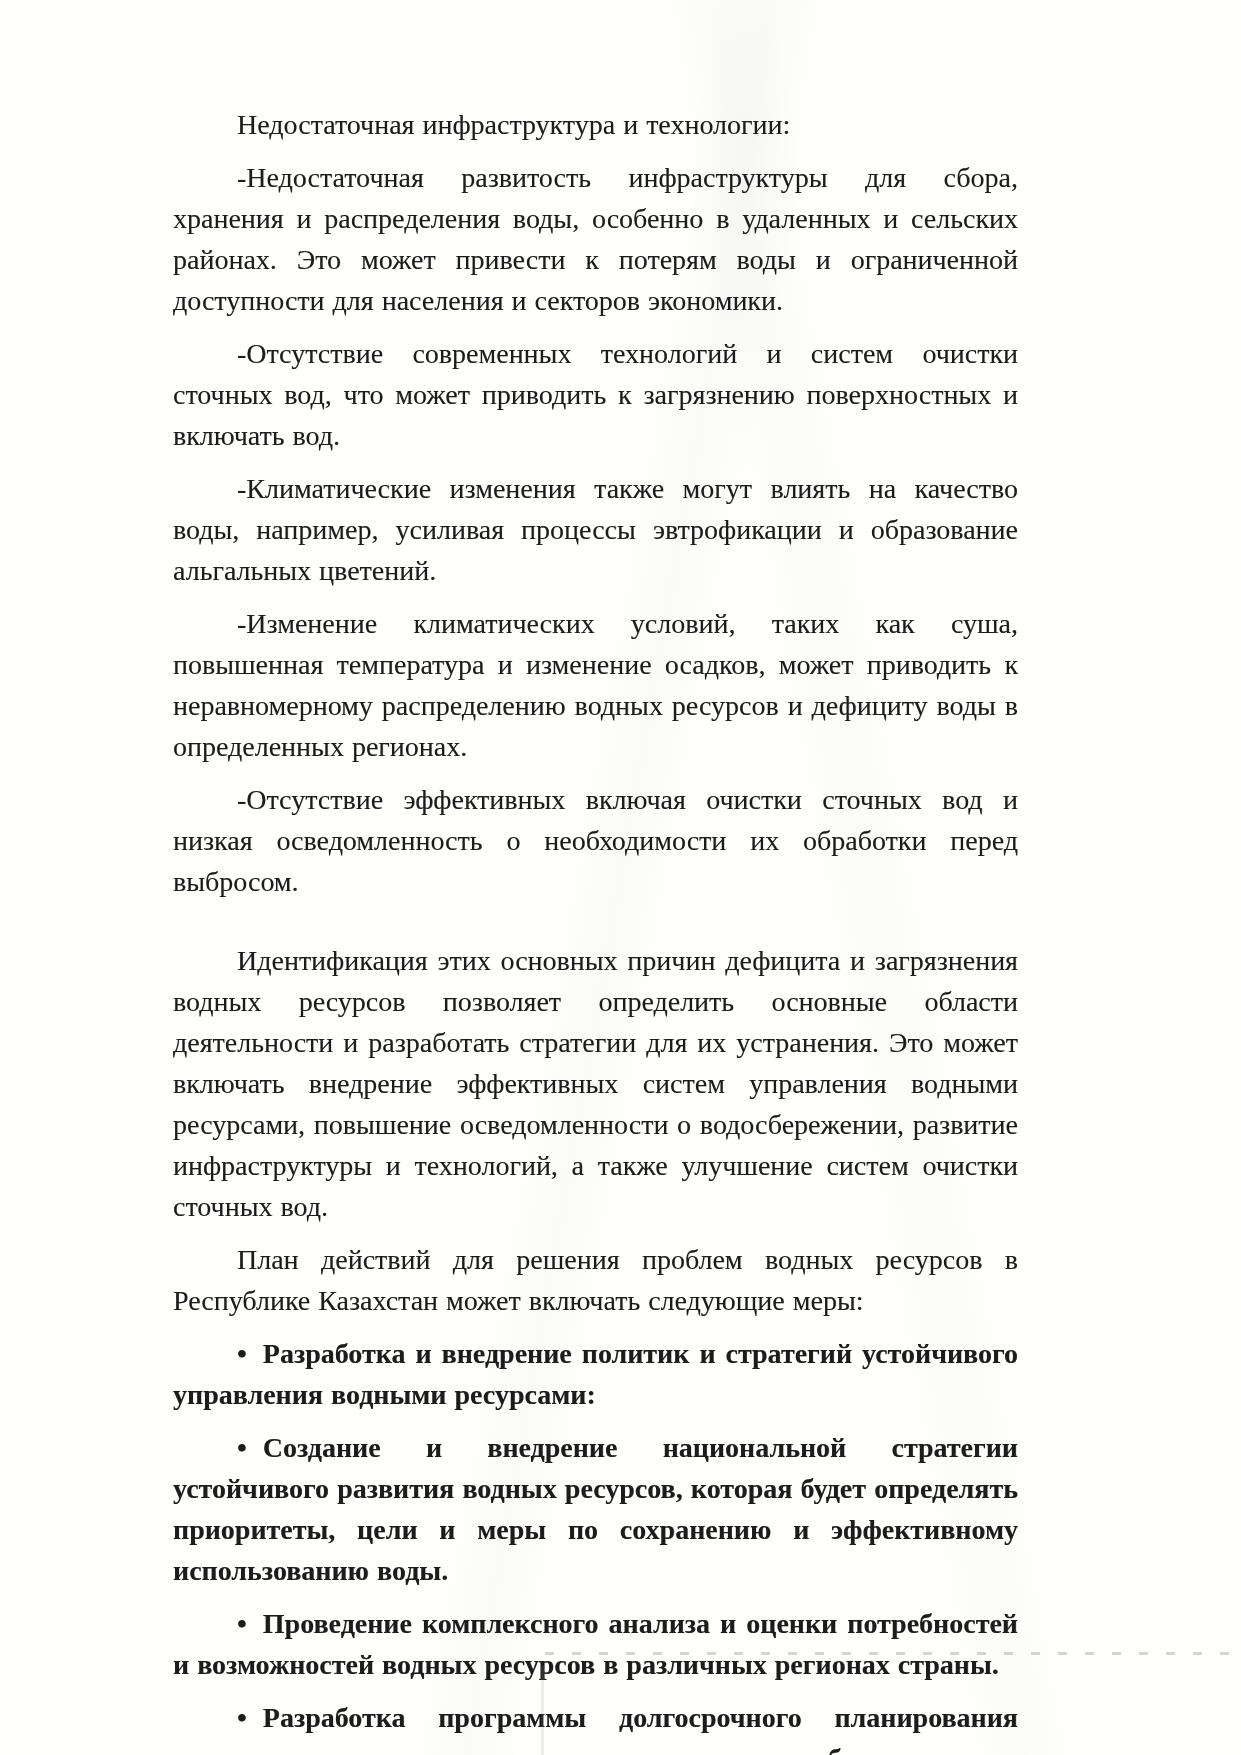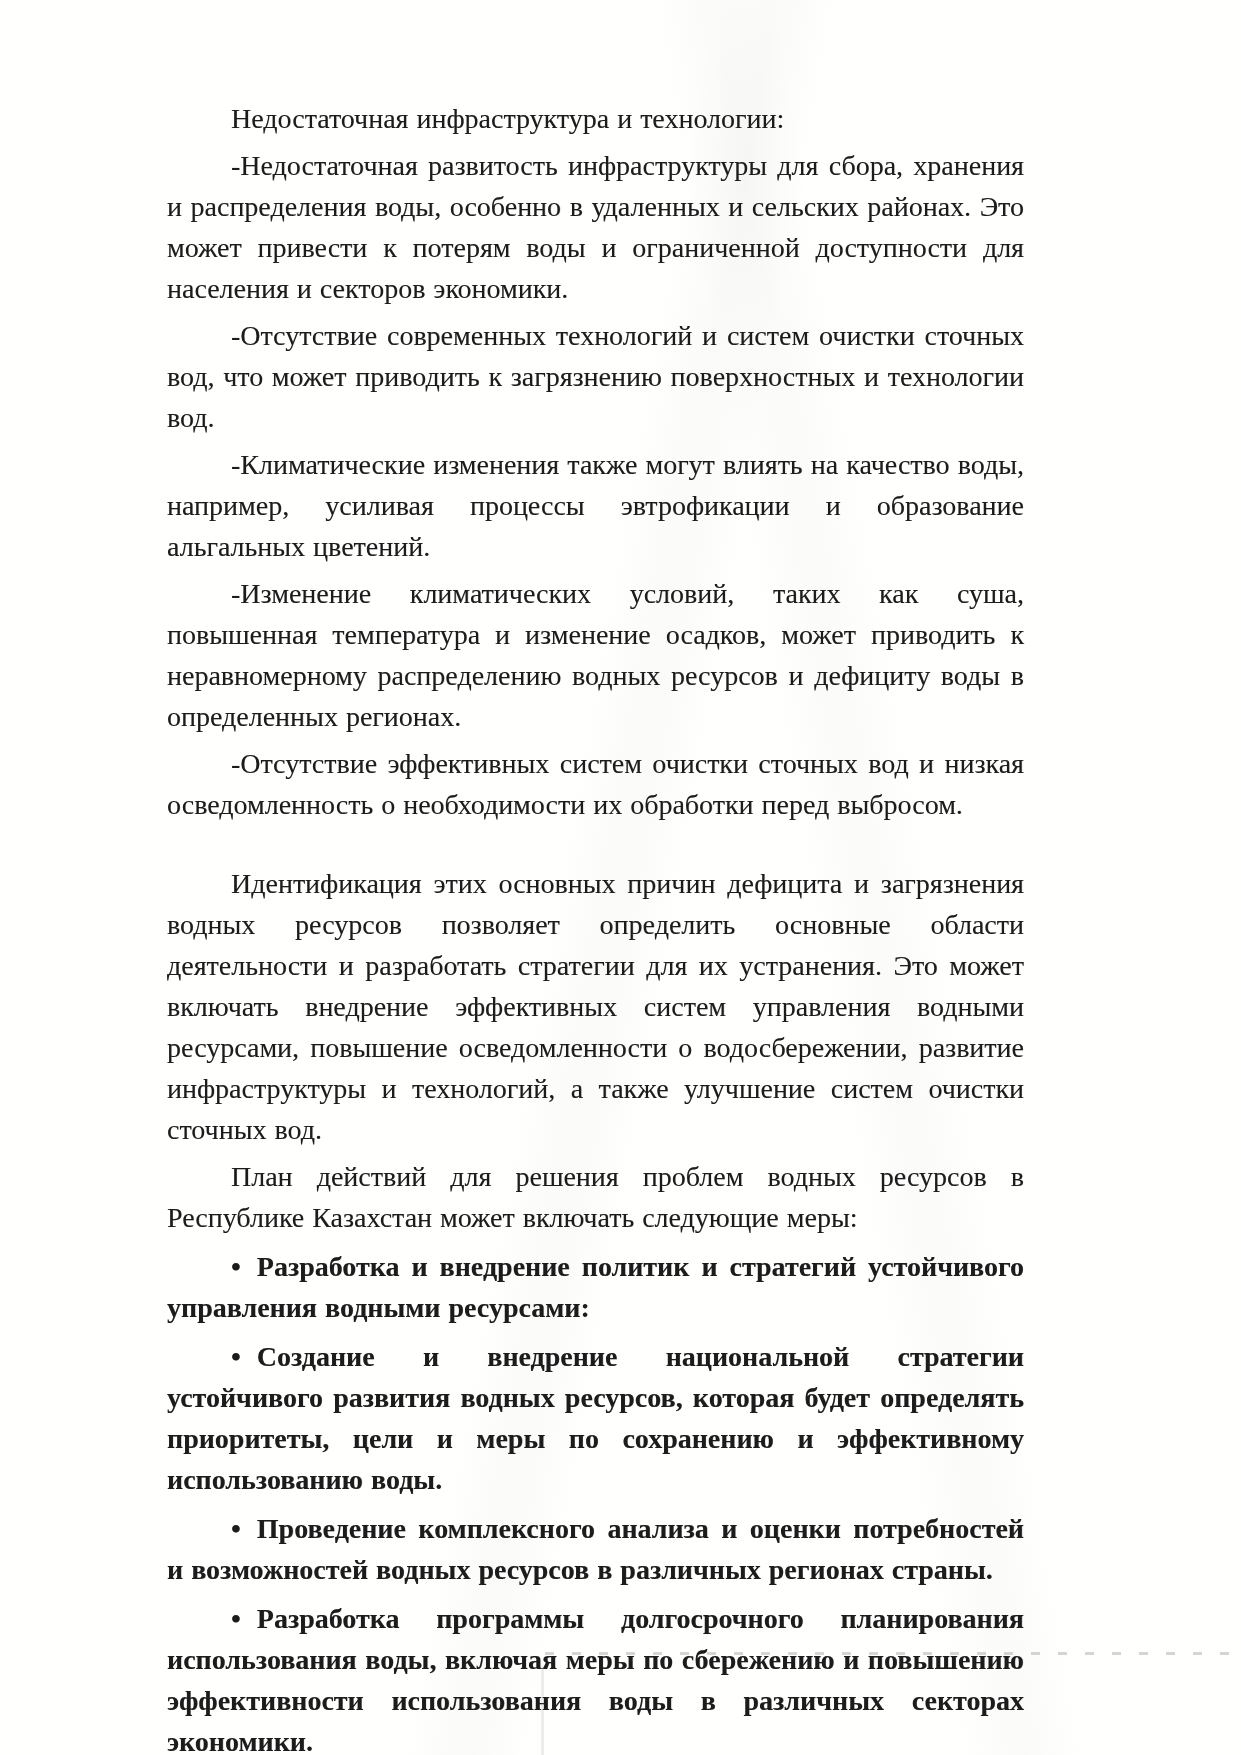--- a/index.html
+++ b/index.html
@@ -15,21 +15,21 @@
   .content{
     position:absolute;
     left:161px;
     top:92px;
     width:869px;
     font-size:28px;
     line-height:41px;
     text-shadow:0.3px 0.3px 0.6px rgba(40,40,40,0.35);
   }
   .content p{
-    margin:6px;
+    margin:12px;
     text-align:justify;
     text-align-last:left;
     text-indent:64px;
     word-spacing:1px;
   }
   p.gap{margin-top:38px;}
   p.bullet{margin-top:8px;font-weight:bold;}
   .bdot{margin-right:16px;}
   
   .artifact{position:absolute;pointer-events:none;}
@@ -50,24 +50,24 @@
 </style>
 </head>
 <body>
 
 <div class="page">
   <div class="artifact smudge1"></div>
 
   <div class="content">
     <p>Недостаточная инфраструктура и технологии:</p>
     <p>-Недостаточная развитость инфраструктуры для сбора, хранения и распределения воды, особенно в удаленных и сельских районах. Это может привести к потерям воды и ограниченной доступности для населения и секторов экономики.</p>
-    <p>-Отсутствие современных технологий и систем очистки сточных вод, что может приводить к загрязнению поверхностных и технологии вод.</p>
+    <p>-Отсутствие современных технологий и систем очистки сточных вод, что может приводить к загрязнению поверхностных и включать вод.</p>
     <p>-Климатические изменения также могут влиять на качество воды, например, усиливая процессы эвтрофикации и образование альгальных цветений.</p>
     <p>-Изменение климатических условий, таких как суша, повышенная температура и изменение осадков, может приводить к неравномерному распределению водных ресурсов и дефициту воды в определенных регионах.</p>
-    <p>-Отсутствие эффективных систем очистки сточных вод и низкая осведомленность о необходимости их обработки перед выбросом.</p>
+    <p>-Отсутствие эффективных включая очистки сточных вод и низкая осведомленность о необходимости их обработки перед выбросом.</p>
     <p class="gap">Идентификация этих основных причин дефицита и загрязнения водных ресурсов позволяет определить основные области деятельности и разработать стратегии для их устранения. Это может включать внедрение эффективных систем управления водными ресурсами, повышение осведомленности о водосбережении, развитие инфраструктуры и технологий, а также улучшение систем очистки сточных вод.</p>
     <p>План действий для решения проблем водных ресурсов в Республике Казахстан может включать следующие меры:</p>
 
     <p class="bullet"><span class="bdot">•</span><span>Разработка и внедрение политик и стратегий устойчивого управления водными ресурсами:</span></p>
     <p class="bullet"><span class="bdot">•</span><span>Создание и внедрение национальной стратегии устойчивого развития водных ресурсов, которая будет определять приоритеты, цели и меры по сохранению и эффективному использованию воды.</span></p>
     <p class="bullet"><span class="bdot">•</span><span>Проведение комплексного анализа и оценки потребностей и возможностей водных ресурсов в различных регионах страны.</span></p>
     <p class="bullet"><span class="bdot">•</span><span>Разработка программы долгосрочного планирования использования воды, включая меры по сбережению и повышению эффективности использования воды в различных секторах экономики.</span></p>
 
   </div>
 

